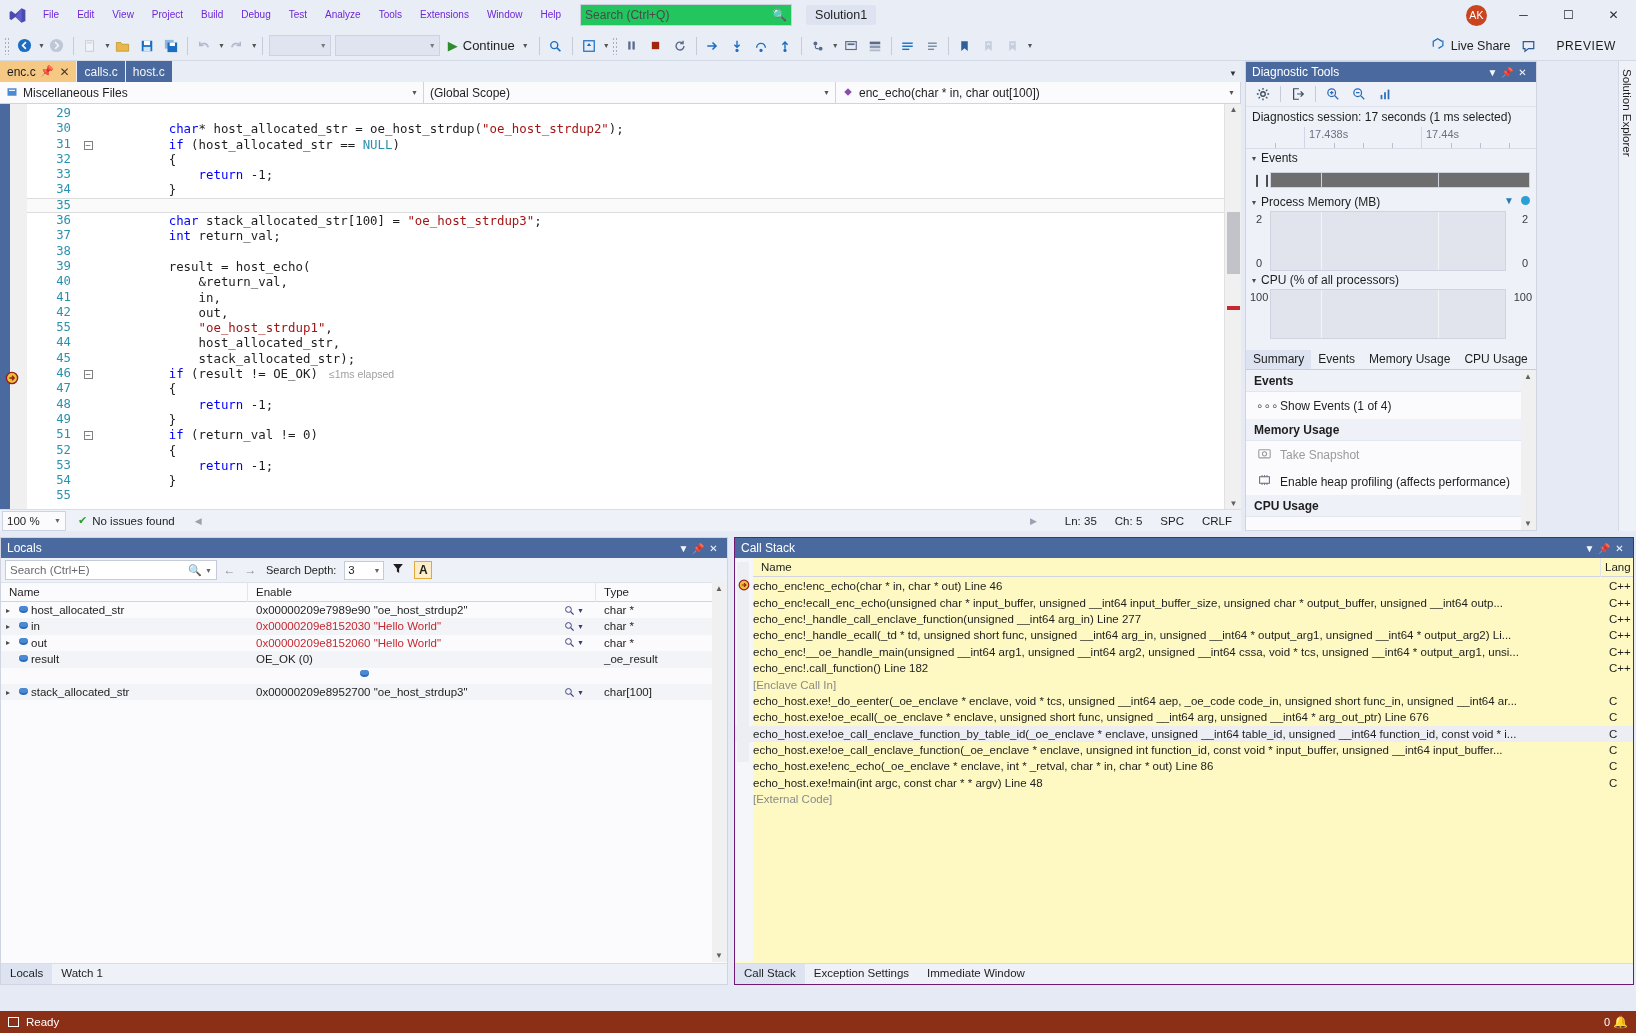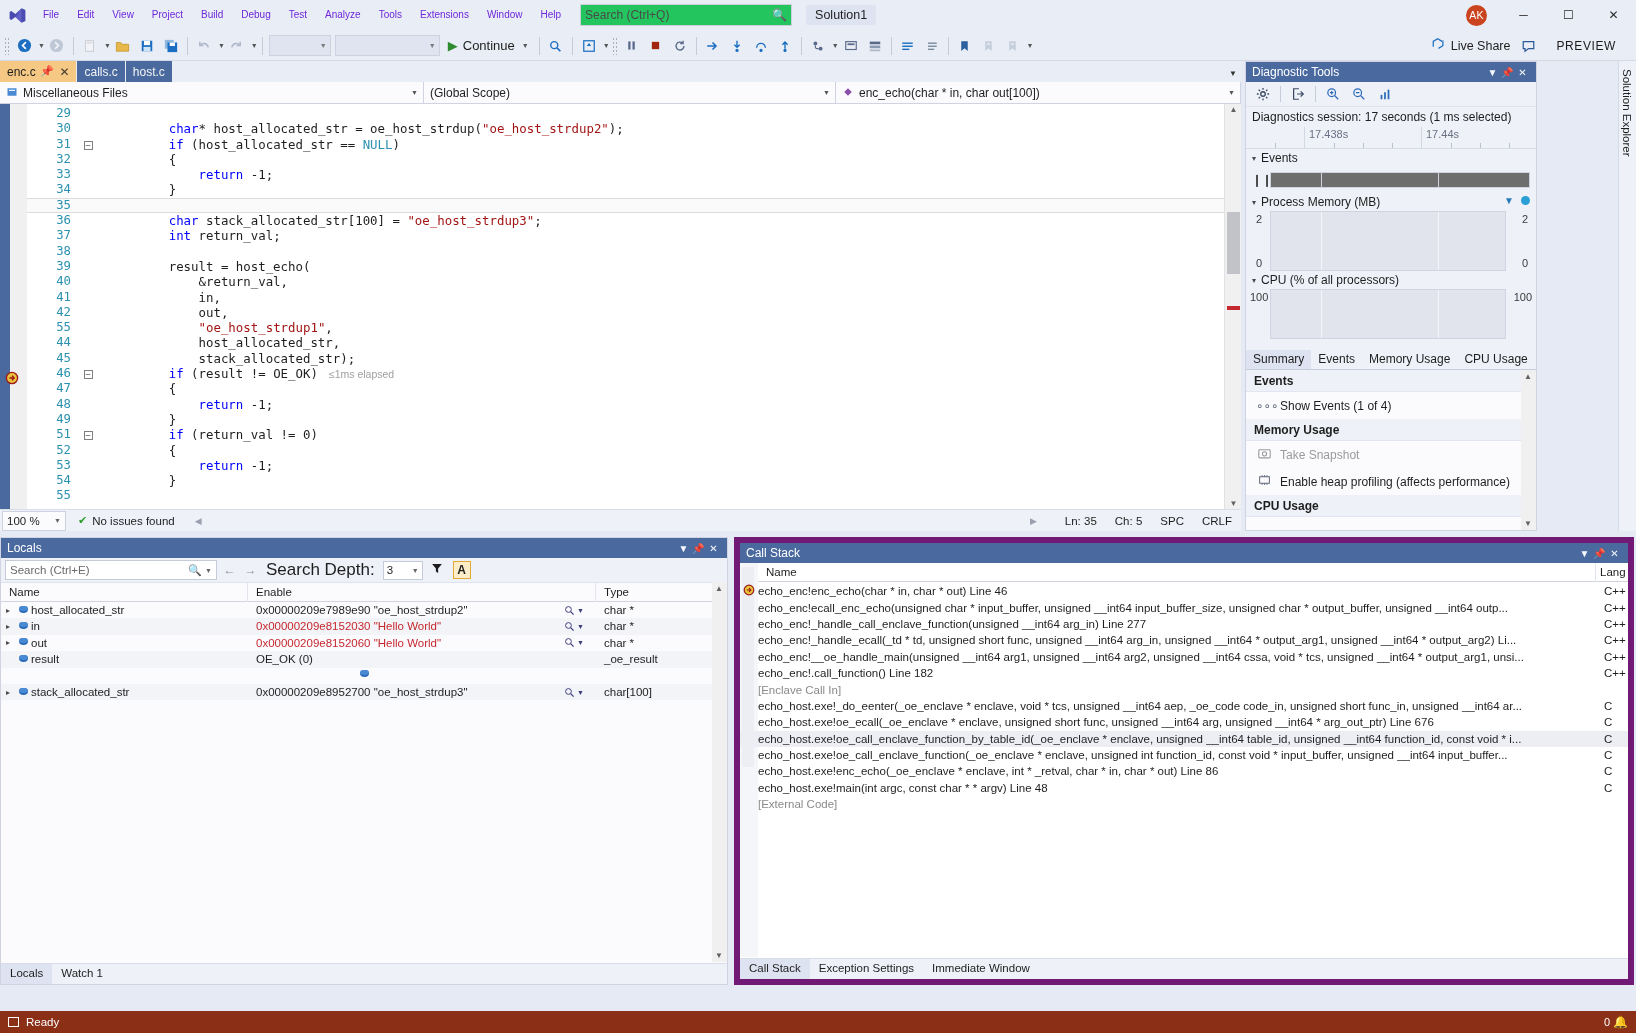--- a/index.html
+++ b/index.html
@@ -242,35 +242,35 @@
     white-space: nowrap;
   }
 
   
   .locals {
     position: absolute; left: 0; top: 476px; width: 728px; bottom: 26px;
     background: #fbfbfd; border: 1px solid #cfd4e0;
   }
   .callstack {
     position: absolute; left: 734px; top: 476px; right: 2px; bottom: 26px;
-    background: #ffffff; border: 6px solid #701a75;
+    background: #fef9c3; border: 1px solid #701a75;
   }
   .locals-toolbar {
     height: 25px; display: flex; align-items: center; gap: 4px; padding: 0 4px;
     background: #eef1f8; border-bottom: 1px solid #dfe3ee;
   }
   .lsearch {
     width: 212px; height: 20px; background: #fff; border: 1px solid #c5cbd9;
     display: flex; align-items: center; padding: 0 4px; font-size: 11.5px; color: #6a6a6a;
   }
   .lsearch .t { flex: 1; }
   .lsearch .m { color: #3a3a7a; font-size: 11px; }
   .lsearch .c { font-size: 7px; color: #666; margin-left: 3px; }
   .nav-arrow { width: 17px; text-align: center; color: #8a8f9c; font-size: 12px; }
-  .depth-lbl { font-size: 17px; margin-left: 3px; }
+  .depth-lbl { font-size: 11px; margin-left: 3px; }
   .depth-box {
     width: 40px; height: 19px; border: 1px solid #c5cbd9; background: #fff; margin-left: 4px;
     display: flex; align-items: center; justify-content: space-between; padding: 0 3px; font-size: 11.5px;
   }
   .depth-box .c { font-size: 7px; color: #666; }
   .funnel { width: 20px; text-align: center; font-size: 12px; color: #1e1e1e; }
   .abtn {
     width: 18px; height: 18px; border: 1px solid #e0a93a; background: #fdeec9;
     display: flex; align-items: center; justify-content: center; font-size: 12px;
     font-weight: bold; color: #1e1e1e; margin-left: 2px;

